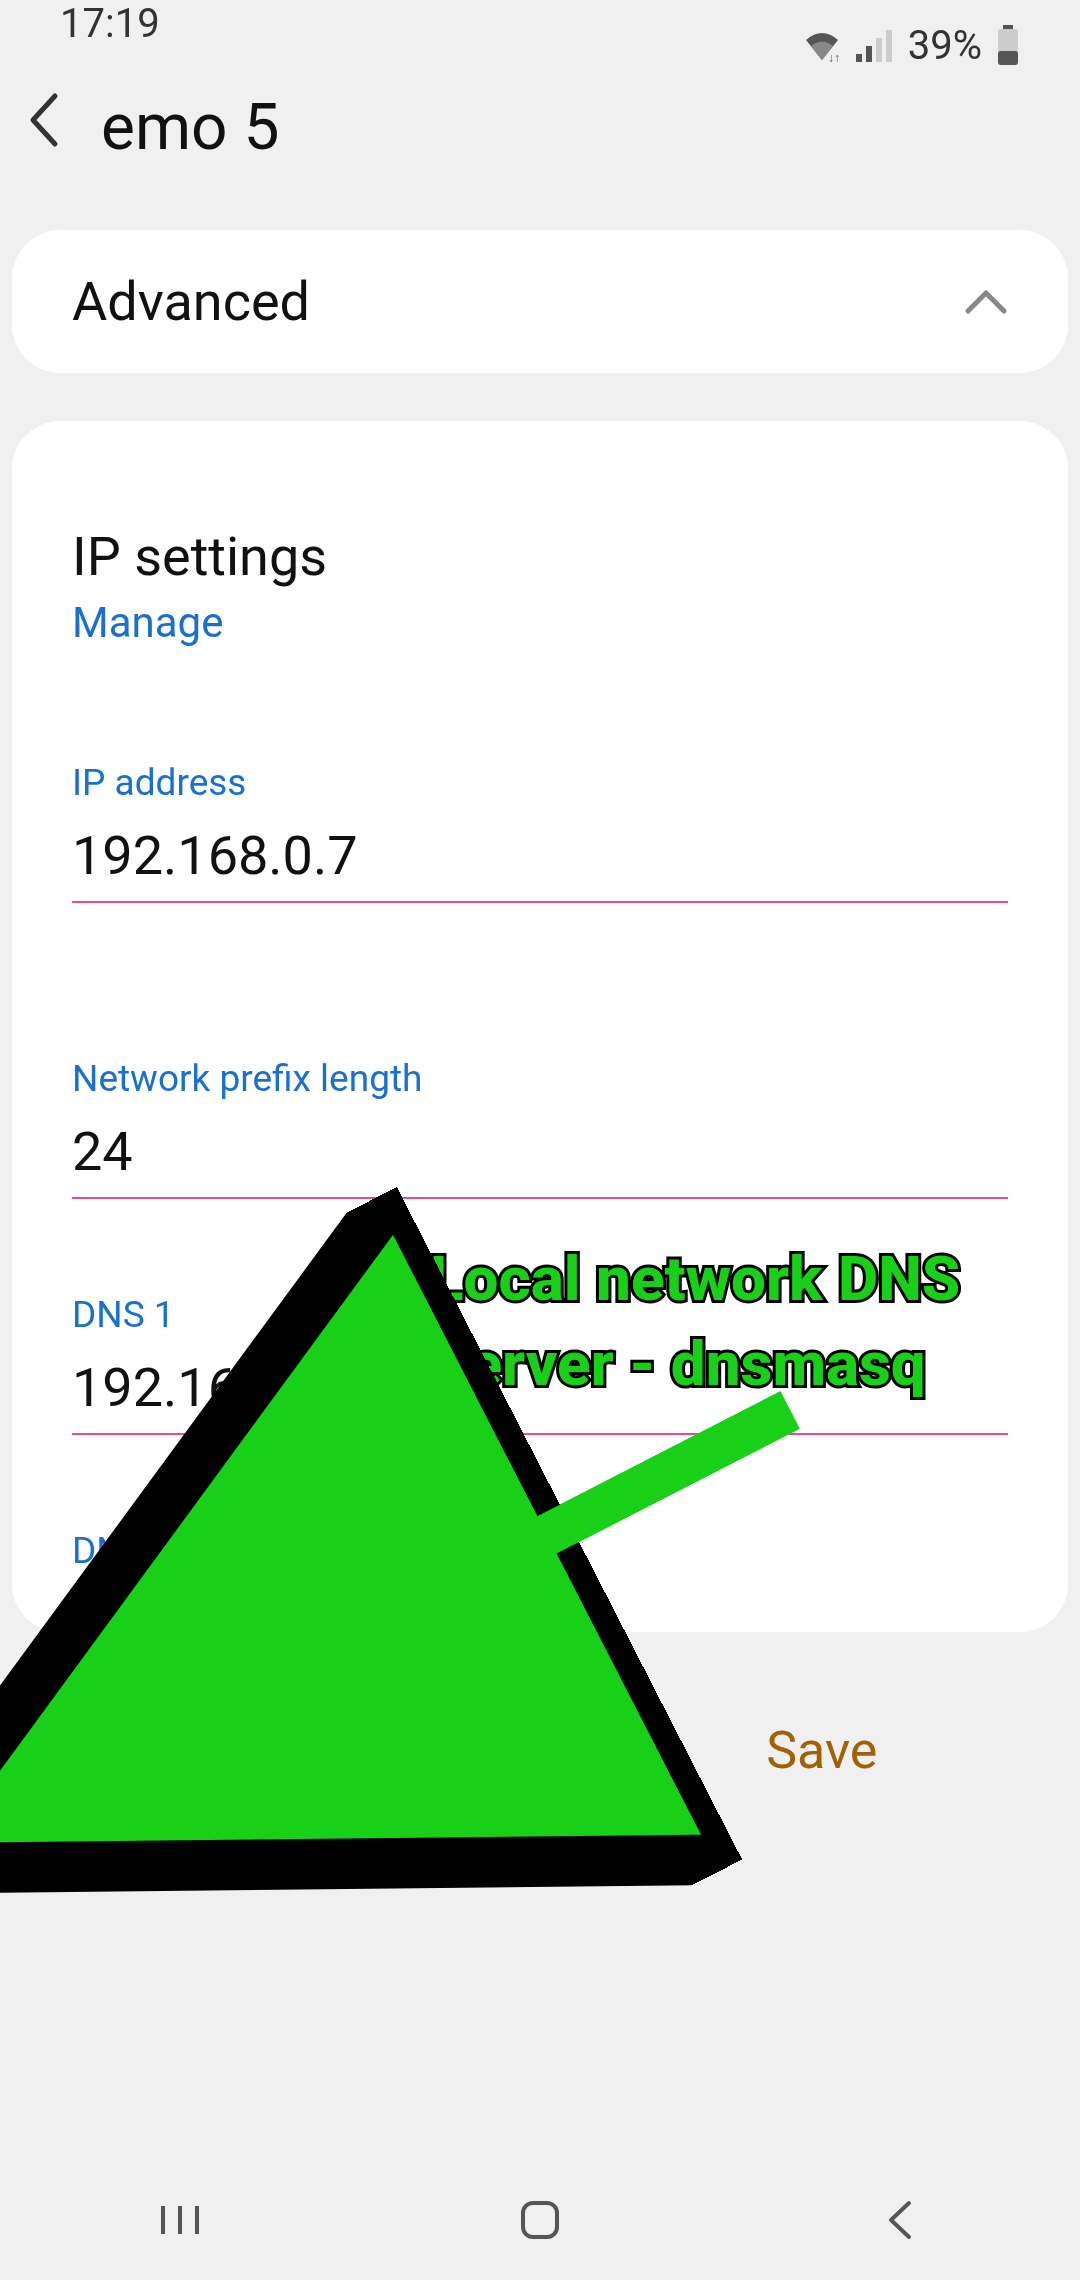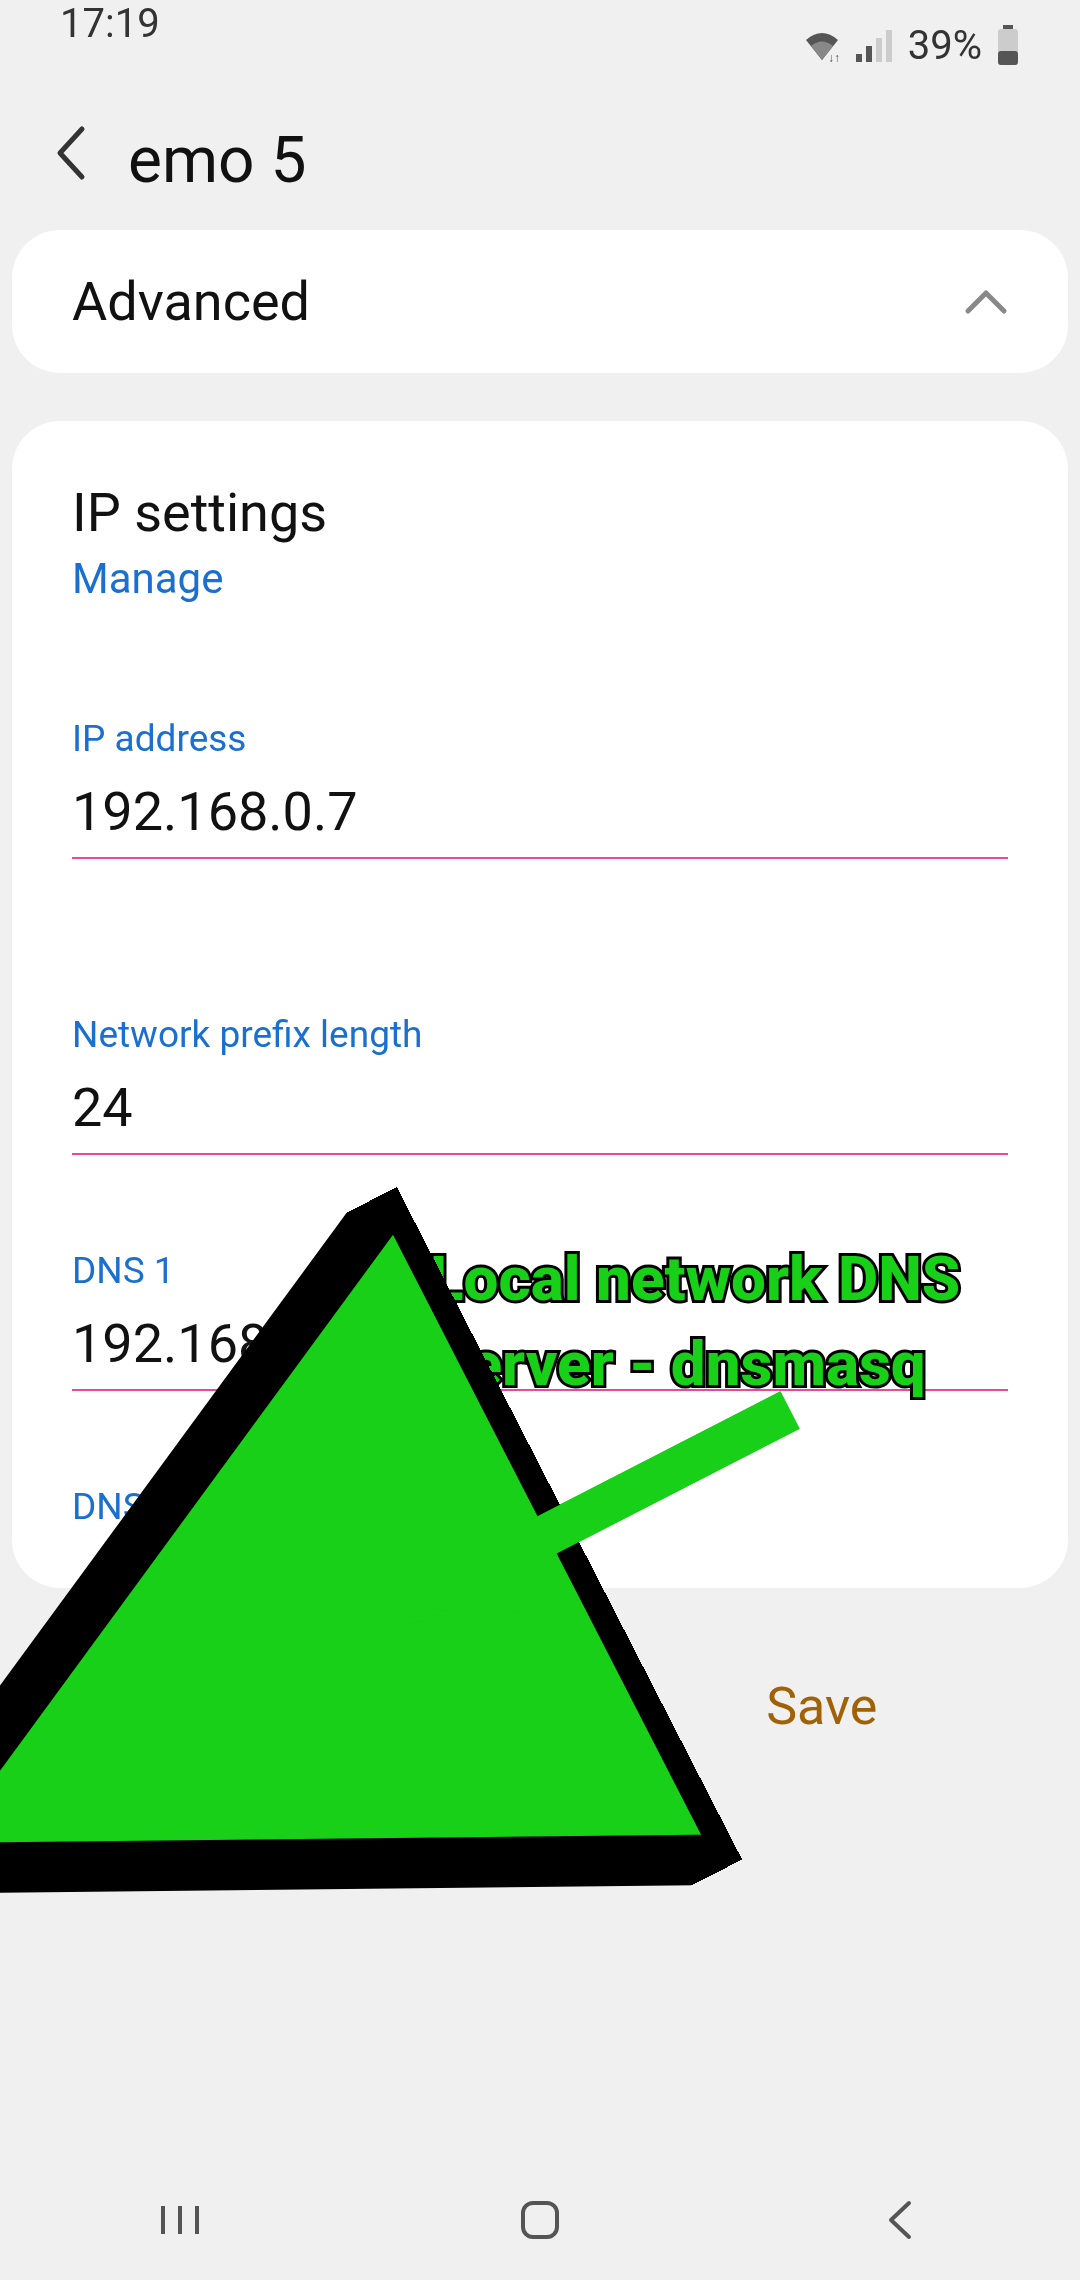--- a/index.html
+++ b/index.html
@@ -27,24 +27,23 @@
       display: flex;
       align-items: center;
       gap: 14px;
     }
     .wifi-icon, .signal-icon, .battery-icon {
       display: inline-flex;
     }
     .header {
       height: 140px;
       display: flex;
-      align-items: center;
-      padding: 0 44px;
+      align-items: flex-start;
+      padding: 0 25px;
       gap: 40px;
-      margin-left: 8px;
     }
     .back-icon {
       font-size: 60px;
       color: #333;
     }
     .page-title {
       font-size: 64px;
       color: #111;
       font-weight: 400;
     }
@@ -79,20 +78,21 @@
       width: 44px;
       height: 44px;
       display: flex;
       align-items: center;
       justify-content: center;
     }
     .section-title {
       font-size: 54px;
       color: #111;
       padding: 60px 76px 10px 60px;
+      margin-top: 44px;
     }
     .section-subtitle {
       font-size: 42px;
       color: #1970d0;
       padding: 0 60px 30px 60px;
     }
     .field-group {
       padding: 24px 60px 10px 60px;
     }
     .field-label {

